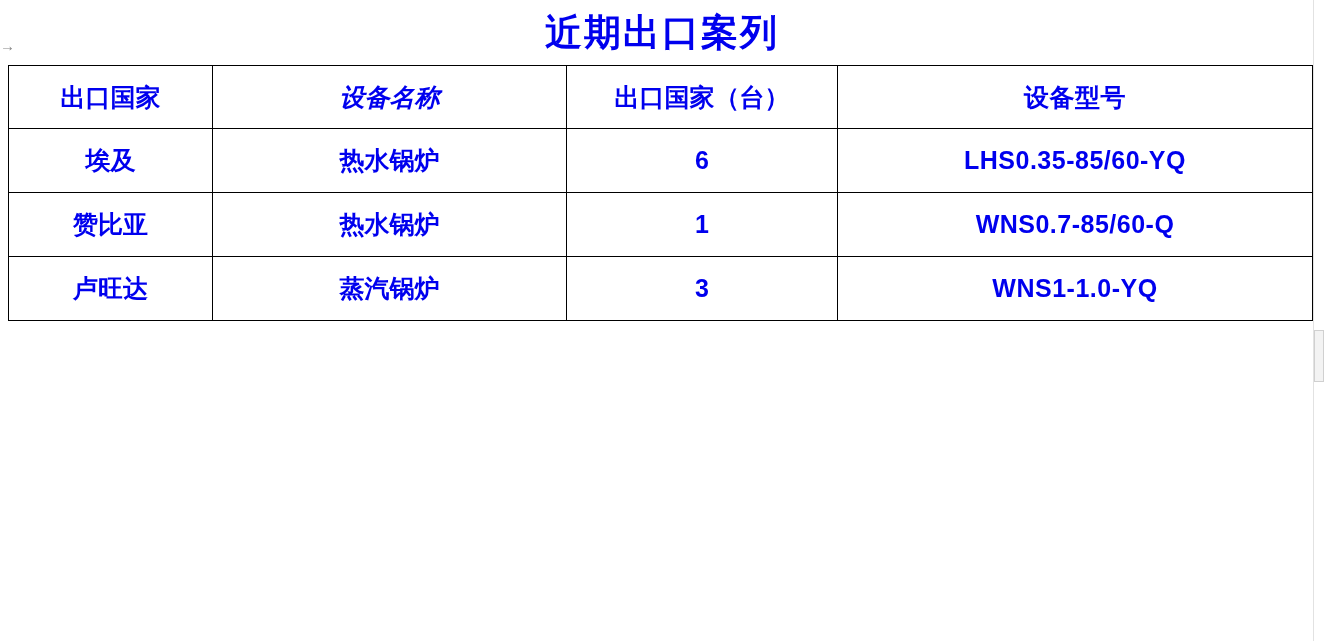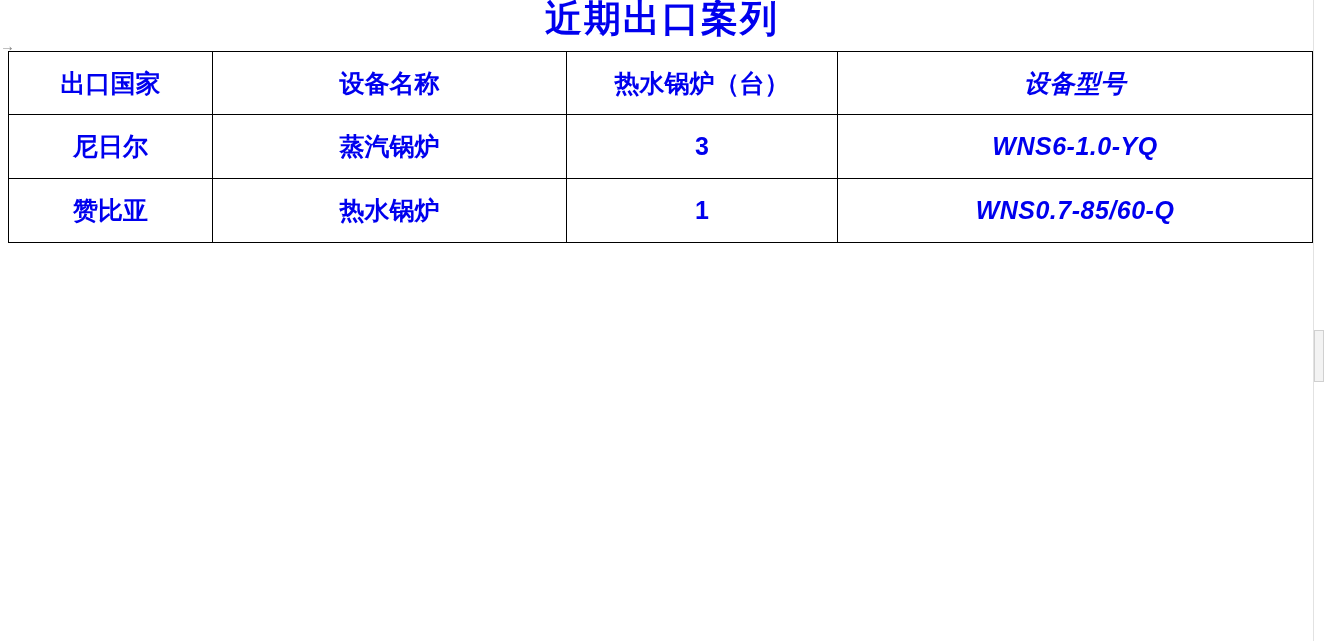--- a/index.html
+++ b/index.html
@@ -20,21 +20,21 @@
     height: 641px;
     box-sizing: border-box;
   }
   .title {
     text-align: center;
     color: #0000ee;
     font-size: 37px;
     font-weight: bold;
     letter-spacing: 2px;
     line-height: 1;
-    padding-top: 0;
+    padding-top: 14px;
     padding-bottom: 14px;
     margin: 0;
   }
   .table-wrap {
     padding: 0 8px;
     box-sizing: border-box;
   }
   table.case-table {
     border-collapse: collapse;
     width: 1300px;
@@ -52,27 +52,26 @@
   }
   table.case-table th {
     height: 62px;
     font-size: 25px;
   }
   table.case-table td {
     height: 63px;
     font-size: 25px;
   }
   .col-country { width: 203px; }
-  .col-name    { width: 353px; }
+  .col-name    { width: 353px; font-style: italic; }
   .col-qty     { width: 270px; }
   .col-model   { width: 474px; }
 
   td.cell-model, th.th-model {
     letter-spacing: 0.5px;
-    font-style: italic;
   }
 
   
   .left-arrow {
     position: absolute;
     left: 0px;
     top: 38px;
     width: 14px;
     height: 16px;
     color: #888888;
@@ -110,36 +109,42 @@
   <div class="left-arrow">→</div>
 
   <h1 class="title">近期出口案列</h1>
 
   <div class="table-wrap">
     <table class="case-table">
       <thead>
         <tr>
           <th class="col-country">出口国家</th>
           <th class="col-name">设备名称</th>
-          <th class="col-qty">热水锅炉（台）</th>
+          <th class="col-qty">出口国家（台）</th>
           <th class="col-model th-model">设备型号</th>
         </tr>
       </thead>
       <tbody>
         <tr>
-          <td>尼日尔</td>
-          <td>蒸汽锅炉</td>
-          <td>3</td>
-          <td class="cell-model">WNS6-1.0-YQ</td>
+          <td>埃及</td>
+          <td>热水锅炉</td>
+          <td>6</td>
+          <td class="cell-model">LHS0.35-85/60-YQ</td>
         </tr>
         <tr>
           <td>赞比亚</td>
           <td>热水锅炉</td>
           <td>1</td>
           <td class="cell-model">WNS0.7-85/60-Q</td>
+        </tr>
+        <tr>
+          <td>卢旺达</td>
+          <td>蒸汽锅炉</td>
+          <td>3</td>
+          <td class="cell-model">WNS1-1.0-YQ</td>
         </tr>
       </tbody>
     </table>
   </div>
 
   <div class="right-edge">
     <div class="right-thumb"></div>
   </div>
 
 </div>

